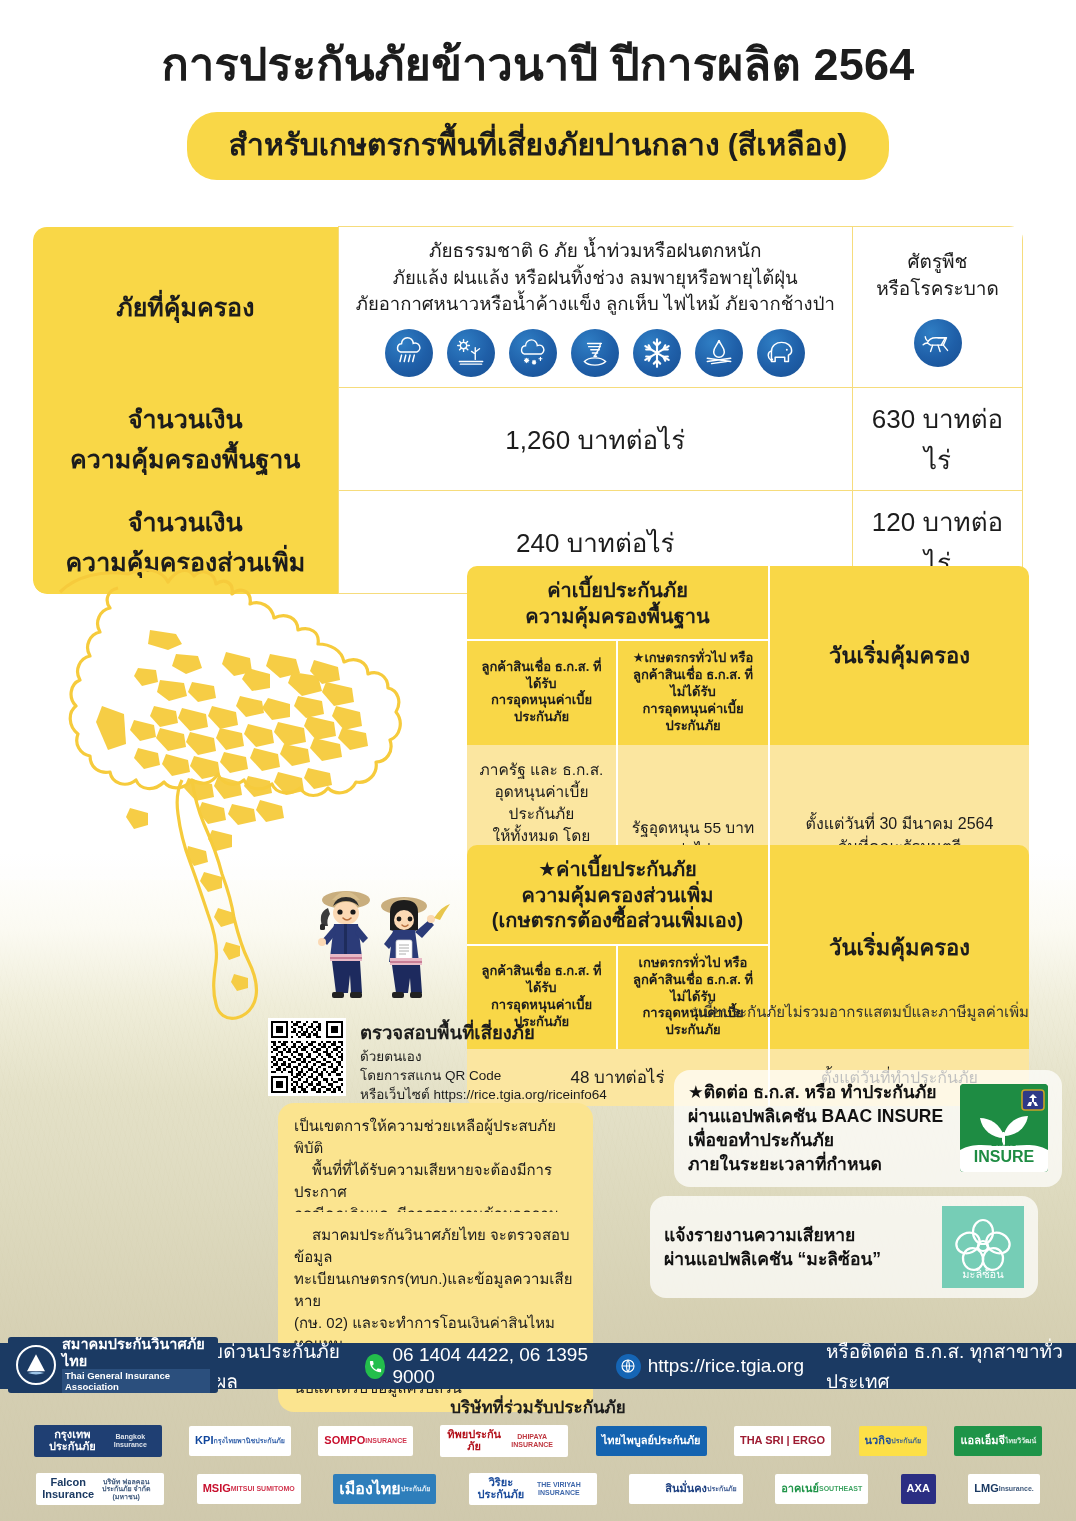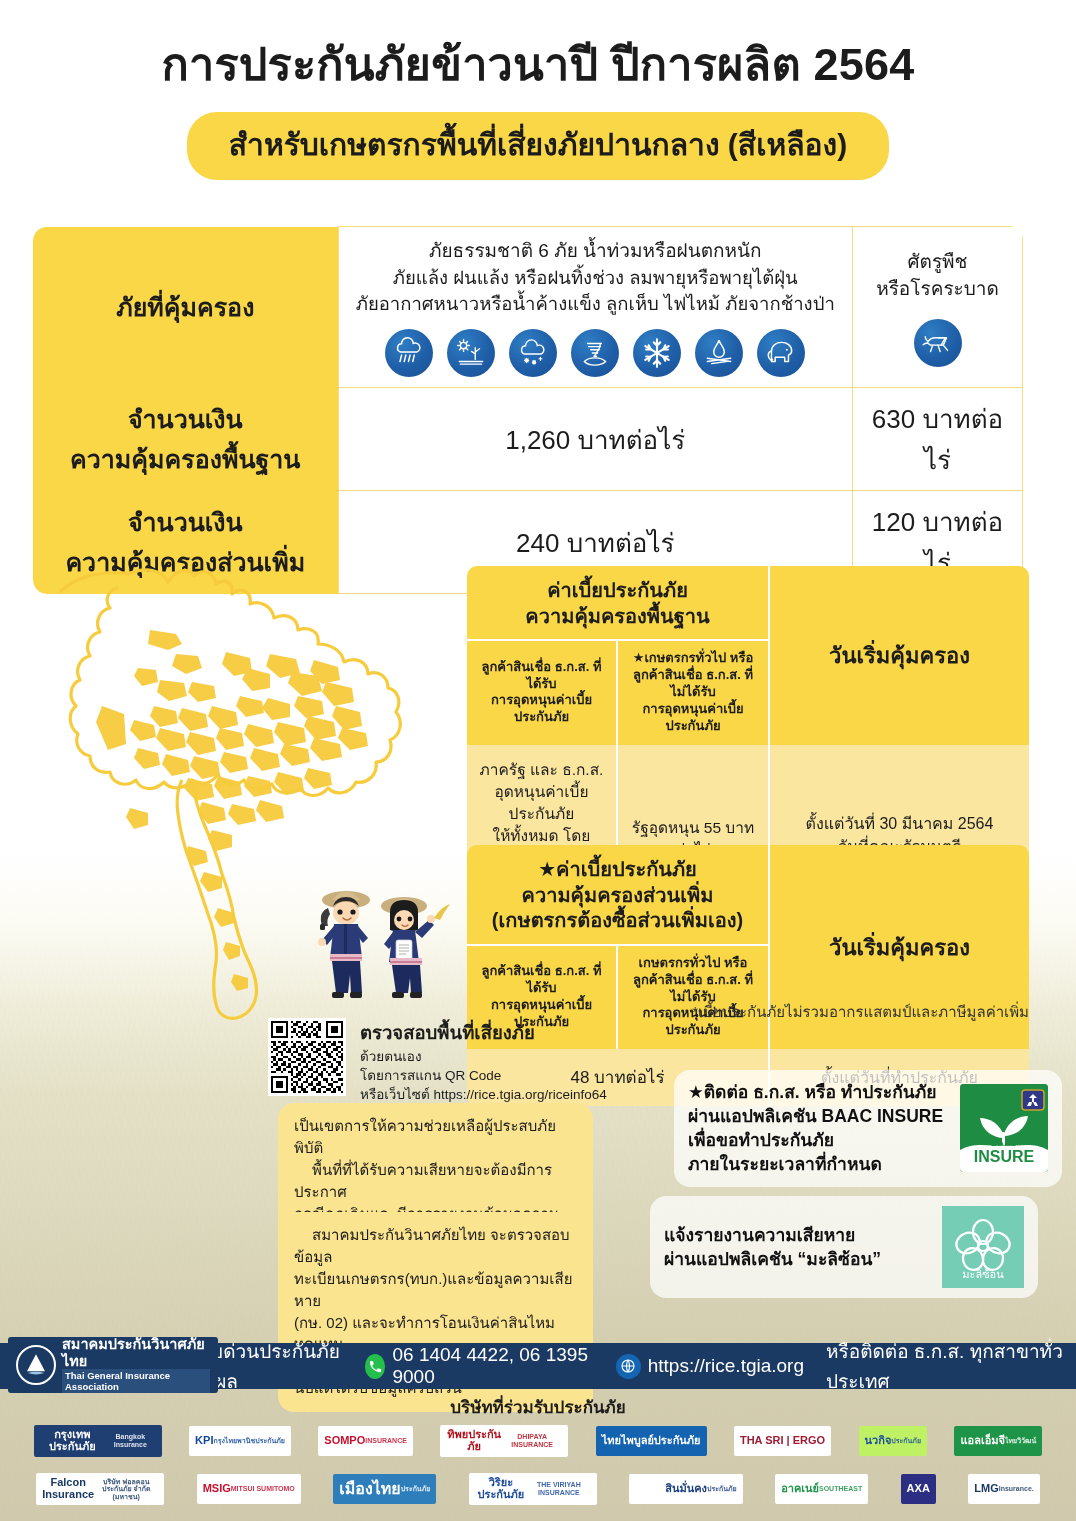--- a/index.html
+++ b/index.html
@@ -868,21 +868,21 @@
     <div class="logo-chip" style="background: rgb(255, 255, 255); color: rgb(179, 18, 28);">
       <div style="font-size: 11px;">ทิพยประกันภัย</div>
       <div style="font-size: 7px; opacity: 0.85;">DHIPAYA INSURANCE</div>
     </div>
     <div class="logo-chip" style="background: rgb(20, 99, 176); color: rgb(255, 255, 255);">
       <div style="font-size: 11px;">ไทยไพบูลย์ประกันภัย</div>
     </div>
     <div class="logo-chip" style="background: rgb(255, 255, 255); color: rgb(158, 27, 50);">
       <div style="font-size: 11px;">THA SRI | ERGO</div>
     </div>
-    <div class="logo-chip" style="background: #bef264; color: rgb(28, 76, 156);">
+    <div class="logo-chip" style="background: #fde047; color: rgb(28, 76, 156);">
       <div style="font-size: 11px;">นวกิจ</div>
       <div style="font-size: 7px; opacity: 0.85;">ประกันภัย</div>
     </div>
     <div class="logo-chip" style="background: rgb(30, 148, 72); color: rgb(255, 255, 255);">
       <div style="font-size: 11px;">แอลเอ็มจี</div>
       <div style="font-size: 7px; opacity: 0.85;">ไทยวิวัฒน์</div>
     </div>
   </div>
 <div class="layer logo-row" id="logo-row-2">
     <div class="logo-chip" style="background: rgb(255, 255, 255); color: rgb(27, 58, 99);">

